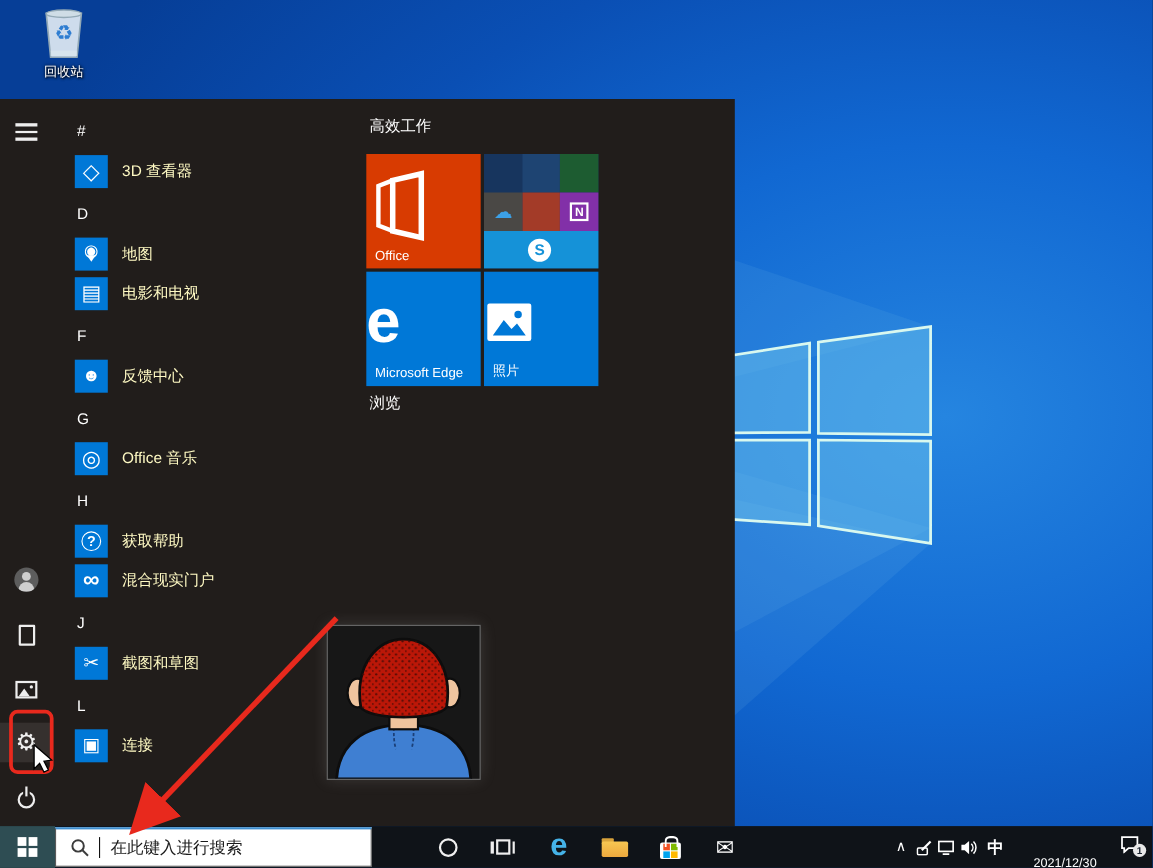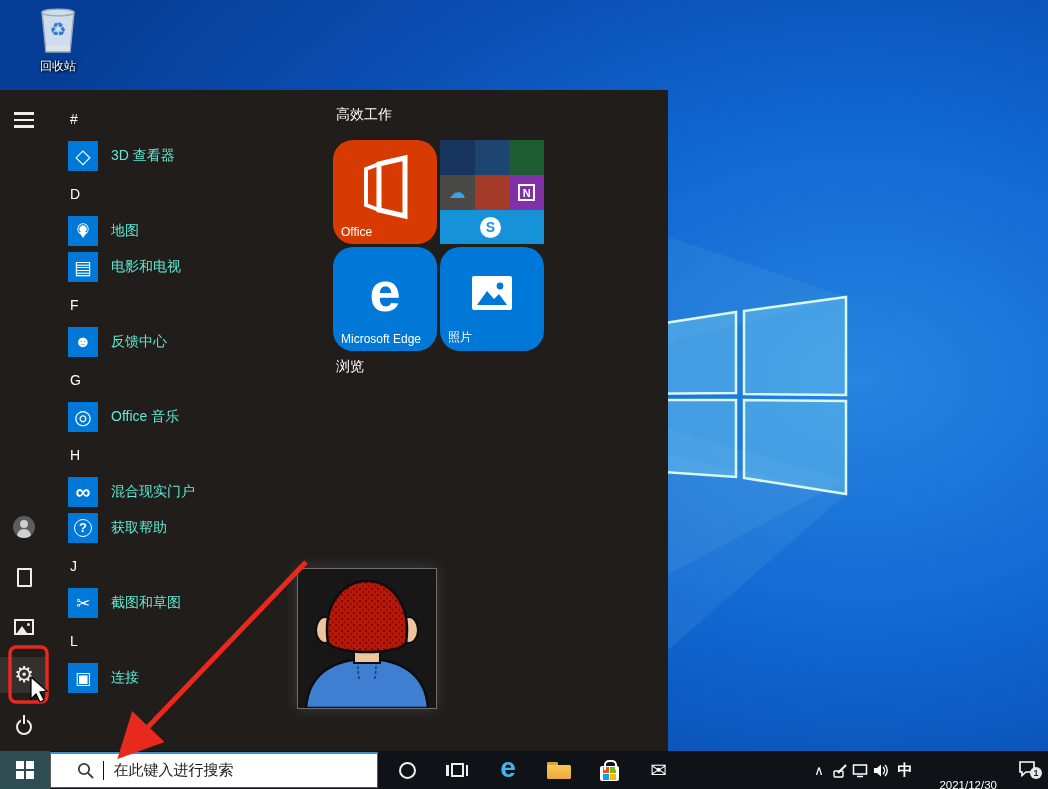--- a/index.html
+++ b/index.html
@@ -32,21 +32,21 @@
   .pic-glyph{width:20px;height:16px;border:2px solid #eee;position:relative;}
   .pic-glyph::before{content:"";position:absolute;right:2px;top:2px;width:3px;height:3px;border-radius:50%;background:#eee;}
   .pic-glyph::after{content:"";position:absolute;left:1px;bottom:0;border-left:5px solid transparent;border-right:5px solid transparent;border-bottom:7px solid #eee;}
   .gear-glyph{font-size:22px;line-height:1;color:#f0f0f0;}
   .power-glyph{width:16px;height:16px;border:2.4px solid #eee;border-radius:50%;position:relative;}
   .power-glyph::after{content:"";position:absolute;left:4.5px;top:-6px;width:2.6px;height:9px;background:#eee;box-shadow:0 0 0 2px #211d1b;}
 
   
   #app-list{position:absolute;left:58px;top:9px;width:272px;height:652px;overflow:hidden;}
   .al-header{height:39px;display:flex;align-items:center;padding-left:12px;color:#fff;font-size:14px;}
-  .al-row{height:36px;display:flex;align-items:center;padding-left:10px;gap:13px;color:#5eead4;font-size:14px;cursor:default;}
+  .al-row{height:36px;display:flex;align-items:center;padding-left:10px;gap:13px;color:#fef9c3;font-size:14px;cursor:default;}
   .tile30{flex:0 0 30px;width:30px;height:30px;background:#0078d7;display:flex;align-items:center;justify-content:center;color:#fff;position:relative;}
   .g-cube-3d::before{content:"◇";font-size:20px;font-weight:700;}
   .g-map-pin::before{content:"◉";font-size:15px;margin-top:-7px;}
   .g-map-pin::after{content:"";position:absolute;bottom:4px;left:50%;transform:translateX(-50%);
     border:4px solid transparent;border-top:6px solid #fff;}
   .g-movies-tv::before{content:"▤";font-size:19px;}
   .g-feedback-hub::before{content:"☻";font-size:16px;}
   .g-groove-music::before{content:"◎";font-size:20px;font-weight:700;}
   .g-paint-3d::before{content:"✎";font-size:17px;}
   .g-mixed-reality::before{content:"∞";font-size:21px;font-weight:700;}
@@ -55,40 +55,40 @@
   .g-calculator::before{content:"▦";font-size:18px;}
   .g-snip-sketch::before{content:"✂";font-size:17px;}
   .g-connect::before{content:"▣";font-size:17px;}
 
   
   #tiles{position:absolute;left:333px;top:0;width:330px;height:100%;}
   .tile-group-label{position:absolute;color:#fff;font-size:14px;}
   .tile{position:absolute;width:104px;height:104px;background:#0078d7;color:#fff;cursor:default;}
   .tile .tlabel{position:absolute;left:8px;bottom:5px;font-size:12px;color:#fff;}
   .tile-office{background:#d83b01;}
-  .tile-center{display:flex;align-items:center;justify-content:center;border-radius:20px;}
+  .tile-center{display:flex;align-items:center;}
   .collage{display:grid;grid-template-rows:35px 35px 34px;}
   .collage .crow{display:grid;grid-template-columns:34.7px 34.6px 34.7px;}
   .ccell{display:flex;align-items:center;justify-content:center;}
   .skype-band{display:flex;align-items:center;padding-left:40px;}
   .skype-dot{width:21px;height:21px;border-radius:50%;background:#fff;color:#1592d8;font-weight:700;font-size:14px;
     display:flex;align-items:center;justify-content:center;}
   .cloud-glyph{color:#3ca1e8;font-size:17px;font-weight:700;}
   .onenote-box{width:17px;height:17px;border:2px solid #fff;color:#fff;font-size:11px;font-weight:700;
     display:flex;align-items:center;justify-content:center;}
   .edge-e{font-size:56px;font-weight:700;color:#fff;line-height:1;margin-top:-14px;}
 
   
   #taskbar{position:absolute;left:0;top:751px;width:1048px;height:38px;background:#0f1318;z-index:30;}
   #start-button{position:absolute;left:0;top:0;width:50px;height:38px;background:#2e4d53;
     display:flex;align-items:center;justify-content:center;cursor:pointer;}
   .win-flag{display:grid;grid-template-columns:8px 8px;grid-template-rows:8px 8px;gap:1.5px;}
   .win-flag i{background:#fff;display:block;}
-  #search-box{position:absolute;left:50px;top:1px;width:328px;height:36px;background:#fff;border:1px solid #5a5a5a;
-    border-top:2px solid #3f8fd0;display:flex;align-items:center;padding-left:26px;gap:9px;}
+  #search-box{position:absolute;left:50px;top:1px;width:288px;height:36px;background:#fff;border:1px solid #5a5a5a;
+    border-top:2px solid #3f8fd0;display:flex;align-items:center;padding-left:13px;gap:9px;}
   #search-box .caret{width:1.4px;height:19px;background:#111;}
   #search-box .stext{font-size:15px;color:#1a1a1a;white-space:nowrap;}
   .tb-btn{position:absolute;top:0;width:40px;height:38px;display:flex;align-items:center;justify-content:center;cursor:pointer;}
   .cortana-ring{width:17px;height:17px;border:2.6px solid #f0f0f0;border-radius:50%;}
   .taskview{display:flex;align-items:center;gap:2px;}
   .taskview .side{width:2.4px;height:11px;background:#eee;}
   .taskview .mid{width:13px;height:14px;border:2.2px solid #eee;}
   .edge-tb{font-size:28px;font-weight:700;color:#45b3e8;line-height:1;margin-top:-4px;}
   .folder-tb{position:relative;width:24px;height:17px;}
   .folder-tb .tab{position:absolute;left:0;top:0;width:11px;height:5px;background:#d8a33b;border-radius:1px;}
@@ -206,26 +206,26 @@
           <span>G</span>
         </div>
         <div class="al-row">
           <span class="tile30 g-groove-music"></span>
           <span>Office 音乐</span>
         </div>
         <div class="al-header">
           <span>H</span>
         </div>
         <div class="al-row">
+          <span class="tile30 g-get-help"></span>
+          <span>获取帮助</span>
+        </div>
+        <div class="al-row">
           <span class="tile30 g-mixed-reality"></span>
           <span>混合现实门户</span>
-        </div>
-        <div class="al-row">
-          <span class="tile30 g-get-help"></span>
-          <span>获取帮助</span>
         </div>
         <div class="al-header">
           <span>J</span>
         </div>
         <div class="al-row">
           <span class="tile30 g-snip-sketch"></span>
           <span>截图和草图</span>
         </div>
         <div class="al-header">
           <span>L</span>

